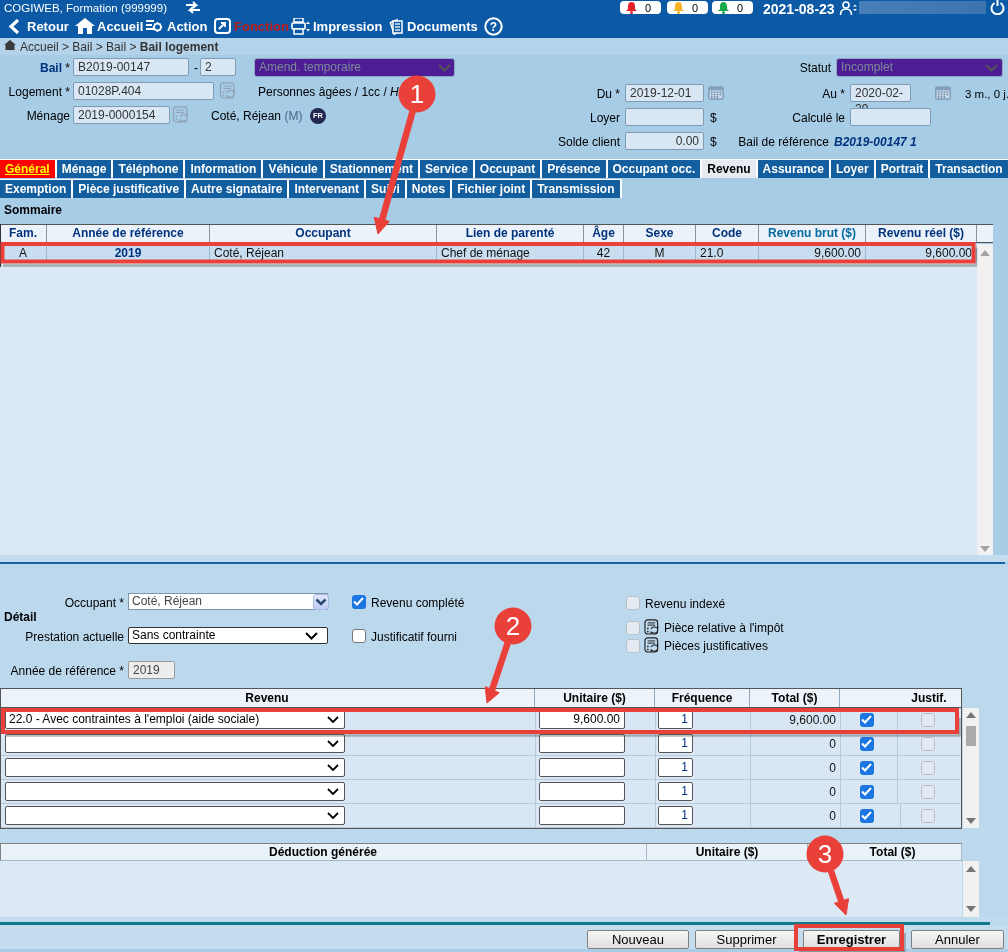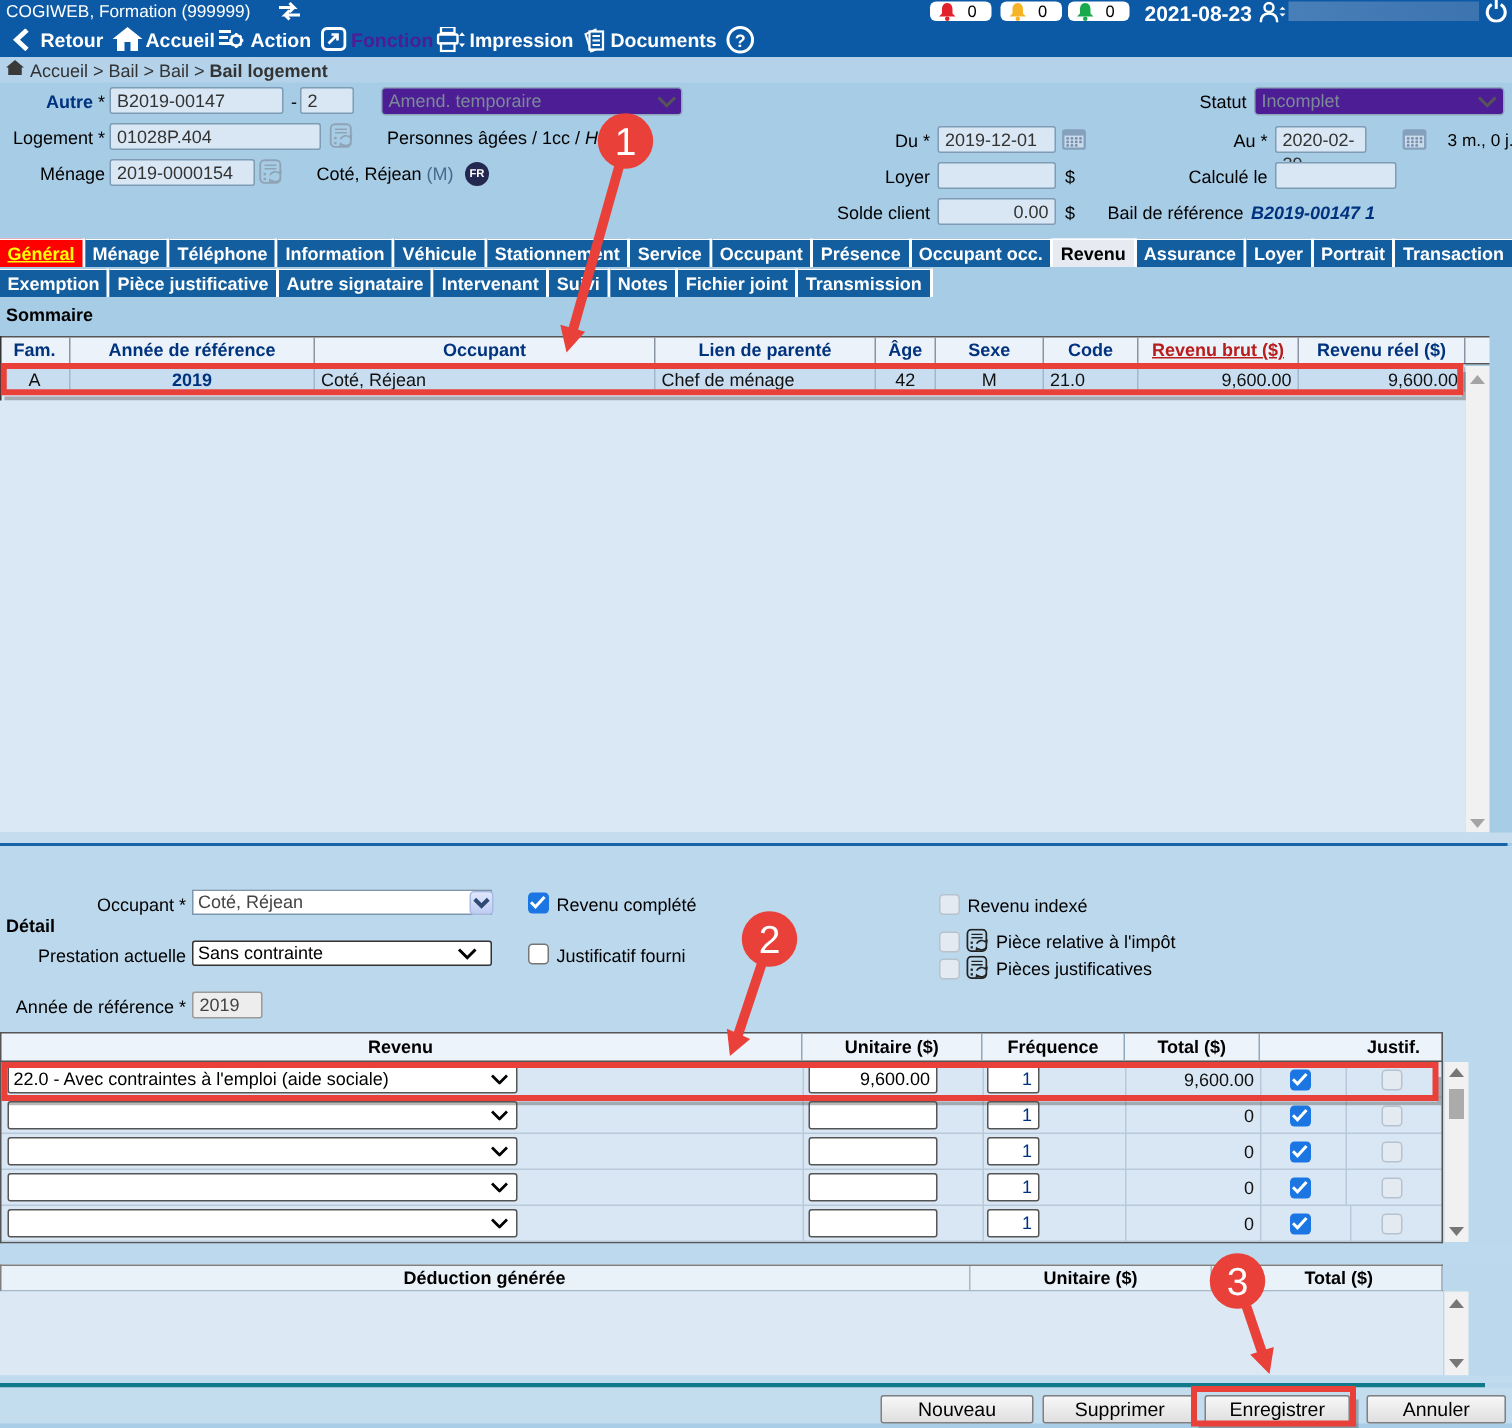--- a/index.html
+++ b/index.html
@@ -87,21 +87,21 @@
         <line x1="13.6" y1="11.1" x2="14.8" y2="12.3"></line>
         <line x1="14.8" y1="5.7" x2="13.6" y2="6.9"></line>
         <line x1="9.4" y1="11.1" x2="8.2" y2="12.3"></line>
       </g>
 </svg>
 <div class="abs" style="left:167px;top:19px;color:#fff;font-size:13px;font-weight:bold;">Action</div>
 <svg class="abs" style="left:214px;top:18px;" width="17" height="16" viewBox="0 0 17 16">
   <rect x="1" y="1" width="15" height="14" rx="3" stroke="#fff" stroke-width="2" fill="none"></rect>
   <path d="M5 11 L11 5 M7 5 h4 v4" stroke="#fff" stroke-width="1.8" fill="none"></path>
 </svg>
-<div class="abs" style="left:234px;top:19px;color:#4c1d95;font-size:13px;font-weight:bold;">Fonction</div>
+<div class="abs" style="left:234px;top:19px;color:#b91c1c;font-size:13px;font-weight:bold;">Fonction</div>
 <svg class="abs" style="left:291px;top:18px;" width="20" height="17" viewBox="0 0 20 17">
   <rect x="3" y="0" width="9" height="4" stroke="#fff" stroke-width="1.5" fill="none"></rect>
   <rect x="1" y="5" width="13" height="6" rx="1" stroke="#fff" stroke-width="1.6" fill="none"></rect>
   <rect x="3" y="11" width="9" height="5" stroke="#fff" stroke-width="1.5" fill="#0C5AA5"></rect>
   <path d="M17 3.5 l2 2.5 l-4 0 Z M17 13.5 l2 -2.5 l-4 0 Z" fill="#fff"></path>
 </svg>
 <div class="abs" style="left:313px;top:19px;color:#fff;font-size:13px;font-weight:bold;">Impression</div>
 <svg class="abs" style="left:388px;top:18px;" width="17" height="17" viewBox="0 0 17 17">
   <path d="M3 4 L10 2 L12 14 L5 16 Z" stroke="#fff" stroke-width="1.4" fill="none" transform="rotate(-8 8 9)"></path>
   <rect x="5" y="3" width="9" height="12" stroke="#fff" stroke-width="1.5" fill="#0C5AA5"></rect>
@@ -114,21 +114,21 @@
   <circle cx="9.5" cy="9.5" r="8.2" stroke="#fff" stroke-width="2" fill="none"></circle>
   <text x="9.5" y="14" font-size="12" font-weight="bold" fill="#fff" text-anchor="middle" font-family="Liberation Sans">?</text>
 </svg>
 
 <div class="abs" style="left:0;top:38px;width:1008px;height:17px;background:#B4D3EA;"></div>
 <svg class="abs" style="left:4px;top:40px;" width="12" height="11" viewBox="0 0 12 11">
       <path d="M6 0 L0 5 L1.5 5 L1.5 10 L10.5 10 L10.5 5 L12 5 Z" fill="#3A3A3A"></path>
     </svg>
 <div class="abs" style="left:20px;top:40px;font-size:12px;color:#333;">Accueil &gt; Bail &gt; Bail &gt; <b>Bail logement</b></div>
 
-<div class="lblr" style="left:0px;top:61px;width:70px;"><b style="color:#00337E;">Autre</b> *</div>
+<div class="lblr" style="left:0px;top:61px;width:70px;"><b style="color:#00337E;">Bail</b> *</div>
 <div class="inp" style="left:73px;top:58px;width:116px;height:18px;">B2019-00147</div>
 <div class="lbl" style="left:194px;top:61px;">-</div>
 <div class="inp" style="left:200px;top:58px;width:36px;height:18px;">2</div>
 <div class="ddis" style="left:254px;top:58px;width:201px;height:19px;">Amend. temporaire</div>
 <svg class="abs" style="left:438px;top:64px;" width="13" height="8" viewBox="0 0 13 8">
       <path d="M1 1 L6.5 6.5 L12 1" stroke="#555" stroke-width="2" fill="none"></path>
     </svg>
 <div class="lblr" style="left:727px;top:61px;width:104px;">Statut</div>
 <div class="ddis" style="left:836px;top:58px;width:167px;height:19px;">Incomplet</div>
 <svg class="abs" style="left:985px;top:64px;" width="13" height="8" viewBox="0 0 13 8">
@@ -232,21 +232,21 @@
 <div class="abs" style="left:0;top:262px;width:977px;height:293px;background:#DAE8F5;"></div>
 
 <div id="somhdr">
       <div class="abs" style="left: 0px; top: 225px; width: 47px; height: 17px; font-size: 12px; font-weight: bold; color: rgb(0, 51, 126); text-align: center; line-height: 17px; border-right: 1px solid rgb(138, 149, 163);">Fam.</div>
       <div class="abs" style="left: 47px; top: 225px; width: 163px; height: 17px; font-size: 12px; font-weight: bold; color: rgb(0, 51, 126); text-align: center; line-height: 17px; border-right: 1px solid rgb(138, 149, 163);">Année de référence</div>
       <div class="abs" style="left: 210px; top: 225px; width: 227px; height: 17px; font-size: 12px; font-weight: bold; color: rgb(0, 51, 126); text-align: center; line-height: 17px; border-right: 1px solid rgb(138, 149, 163);">Occupant</div>
       <div class="abs" style="left: 437px; top: 225px; width: 147px; height: 17px; font-size: 12px; font-weight: bold; color: rgb(0, 51, 126); text-align: center; line-height: 17px; border-right: 1px solid rgb(138, 149, 163);">Lien de parenté</div>
       <div class="abs" style="left: 584px; top: 225px; width: 40px; height: 17px; font-size: 12px; font-weight: bold; color: rgb(0, 51, 126); text-align: center; line-height: 17px; border-right: 1px solid rgb(138, 149, 163);">Âge</div>
       <div class="abs" style="left: 624px; top: 225px; width: 72px; height: 17px; font-size: 12px; font-weight: bold; color: rgb(0, 51, 126); text-align: center; line-height: 17px; border-right: 1px solid rgb(138, 149, 163);">Sexe</div>
       <div class="abs" style="left: 696px; top: 225px; width: 63px; height: 17px; font-size: 12px; font-weight: bold; color: rgb(0, 51, 126); text-align: center; line-height: 17px; border-right: 1px solid rgb(138, 149, 163);">Code</div>
-      <div class="abs" style="left: 759px; top: 225px; width: 107px; height: 17px; font-size: 12px; font-weight: bold; color: #b91c1c; text-align: center; line-height: 17px; border-right: 1px solid rgb(138, 149, 163); text-decoration: underline;">Revenu brut ($)</div>
+      <div class="abs" style="left: 759px; top: 225px; width: 107px; height: 17px; font-size: 12px; font-weight: bold; color: #0369a1; text-align: center; line-height: 17px; border-right: 1px solid rgb(138, 149, 163);">Revenu brut ($)</div>
       <div class="abs" style="left: 866px; top: 225px; width: 111px; height: 17px; font-size: 12px; font-weight: bold; color: rgb(0, 51, 126); text-align: center; line-height: 17px; border-right: 1px solid rgb(138, 149, 163);">Revenu réel ($)</div>
       <div class="abs" style="left: 0px; top: 245px; width: 47px; height: 16px; font-size: 12px; text-align: center; line-height: 16px; padding: 0px 4px; box-sizing: border-box; border-right: 1px solid rgb(159, 184, 204); color: rgb(17, 17, 17);">A</div>
       <div class="abs" style="left: 47px; top: 245px; width: 163px; height: 16px; font-size: 12px; text-align: center; line-height: 16px; padding: 0px 4px; box-sizing: border-box; border-right: 1px solid rgb(159, 184, 204); font-weight: bold; color: rgb(0, 51, 126);">2019</div>
       <div class="abs" style="left: 210px; top: 245px; width: 227px; height: 16px; font-size: 12px; text-align: left; line-height: 16px; padding: 0px 4px; box-sizing: border-box; border-right: 1px solid rgb(159, 184, 204); color: rgb(17, 17, 17);">Coté, Réjean</div>
       <div class="abs" style="left: 437px; top: 245px; width: 147px; height: 16px; font-size: 12px; text-align: left; line-height: 16px; padding: 0px 4px; box-sizing: border-box; border-right: 1px solid rgb(159, 184, 204); color: rgb(17, 17, 17);">Chef de ménage</div>
       <div class="abs" style="left: 584px; top: 245px; width: 40px; height: 16px; font-size: 12px; text-align: center; line-height: 16px; padding: 0px 4px; box-sizing: border-box; border-right: 1px solid rgb(159, 184, 204); color: rgb(17, 17, 17);">42</div>
       <div class="abs" style="left: 624px; top: 245px; width: 72px; height: 16px; font-size: 12px; text-align: center; line-height: 16px; padding: 0px 4px; box-sizing: border-box; border-right: 1px solid rgb(159, 184, 204); color: rgb(17, 17, 17);">M</div>
       <div class="abs" style="left: 696px; top: 245px; width: 63px; height: 16px; font-size: 12px; text-align: left; line-height: 16px; padding: 0px 4px; box-sizing: border-box; border-right: 1px solid rgb(159, 184, 204); color: rgb(17, 17, 17);">21.0</div>
       <div class="abs" style="left: 759px; top: 245px; width: 107px; height: 16px; font-size: 12px; text-align: right; line-height: 16px; padding: 0px 4px; box-sizing: border-box; border-right: 1px solid rgb(159, 184, 204); color: rgb(17, 17, 17);">9,600.00</div>
       <div class="abs" style="left: 866px; top: 245px; width: 111px; height: 16px; font-size: 12px; text-align: right; line-height: 16px; padding: 0px 4px; box-sizing: border-box; border-right: 1px solid rgb(159, 184, 204); color: rgb(17, 17, 17);">9,600.00</div>
@@ -453,21 +453,21 @@
         <path d="M5 6 L10 0 L0 0 Z" fill="#777"></path>
       </svg>
       <div class="abs" style="left:0;top:917px;width:1008px;height:5px;background:#C0DAEE;"></div>
     </div>
 
 <div class="abs" style="left:0;top:922px;width:990px;height:2.5px;background:#117A8A;"></div>
 <div class="abs" style="left:0;top:925px;width:1008px;height:24px;background:#C3DCEE;"></div>
 <div class="abs" style="left:0;top:949px;width:1008px;height:3px;background:#A9CDE7;"></div>
 <div class="btn" style="left:587px;top:930px;width:102px;height:19px;">Nouveau</div>
 <div class="btn" style="left:695px;top:930px;width:103px;height:19px;">Supprimer</div>
-<div class="btn" style="left:803px;top:930px;width:97px;height:19px;">Enregistrer</div>
+<div class="btn" style="left:803px;top:930px;width:97px;height:19px;font-weight:bold;">Enregistrer</div>
 <div class="btn" style="left:911px;top:930px;width:93px;height:19px;">Annuler</div>
 
 <svg class="abs" style="left:0;top:0;pointer-events:none;" width="1008" height="952" viewBox="0 0 1008 952">
   <g fill="none" stroke="rgba(80,80,80,0.4)" stroke-width="2.5">
     <path d="M3 265.5 L976 265.5 L976 248"></path>
     <path d="M6 735.5 L959.5 735.5 L959.5 718"></path>
     <path d="M799 951 L904.5 951 L904.5 933"></path>
   </g>
   <g fill="none" stroke="#E9413A">
     <rect x="2.5" y="244" width="971" height="17.5" stroke-width="4"></rect>

